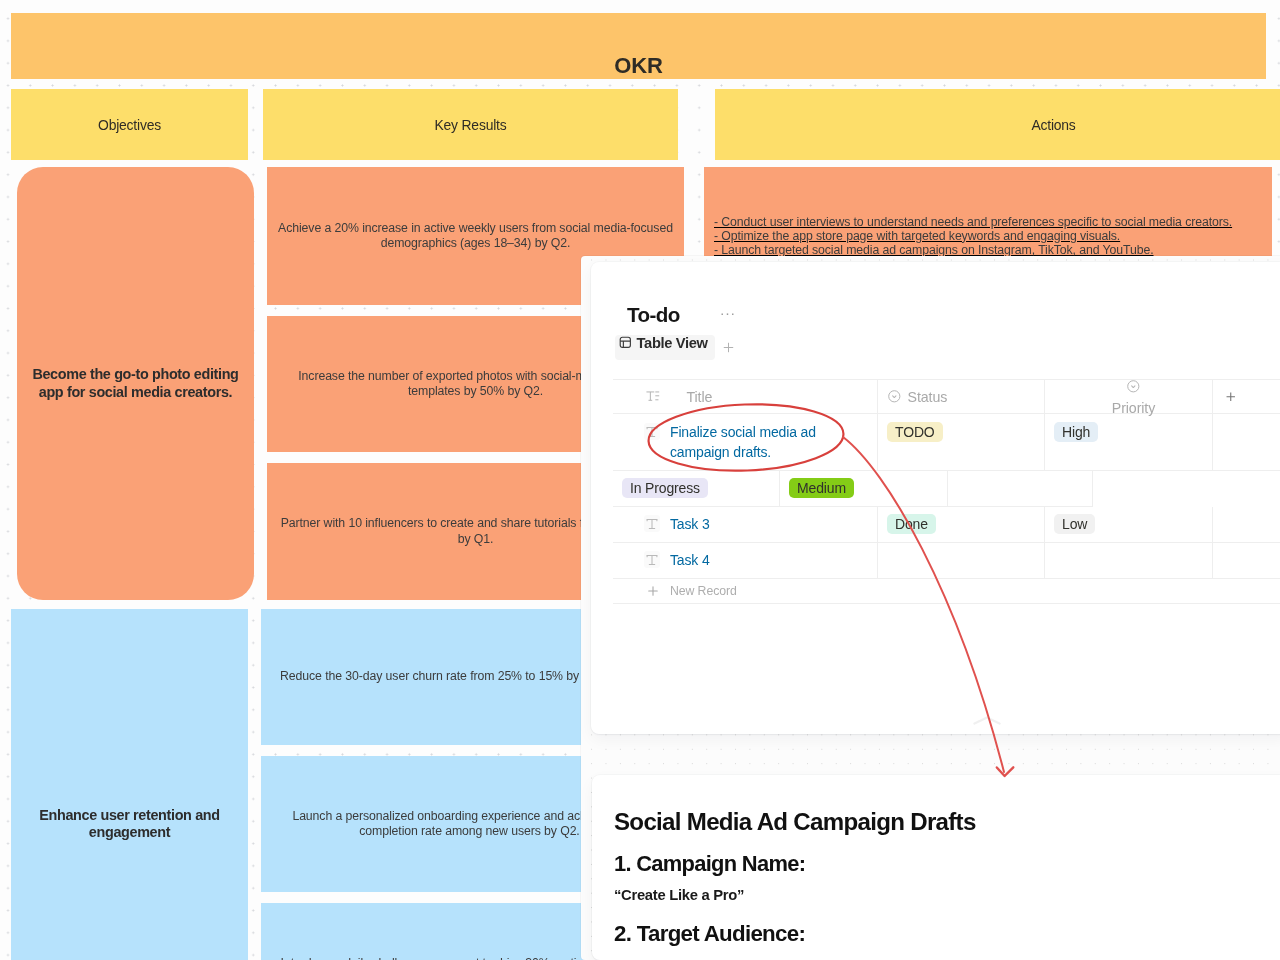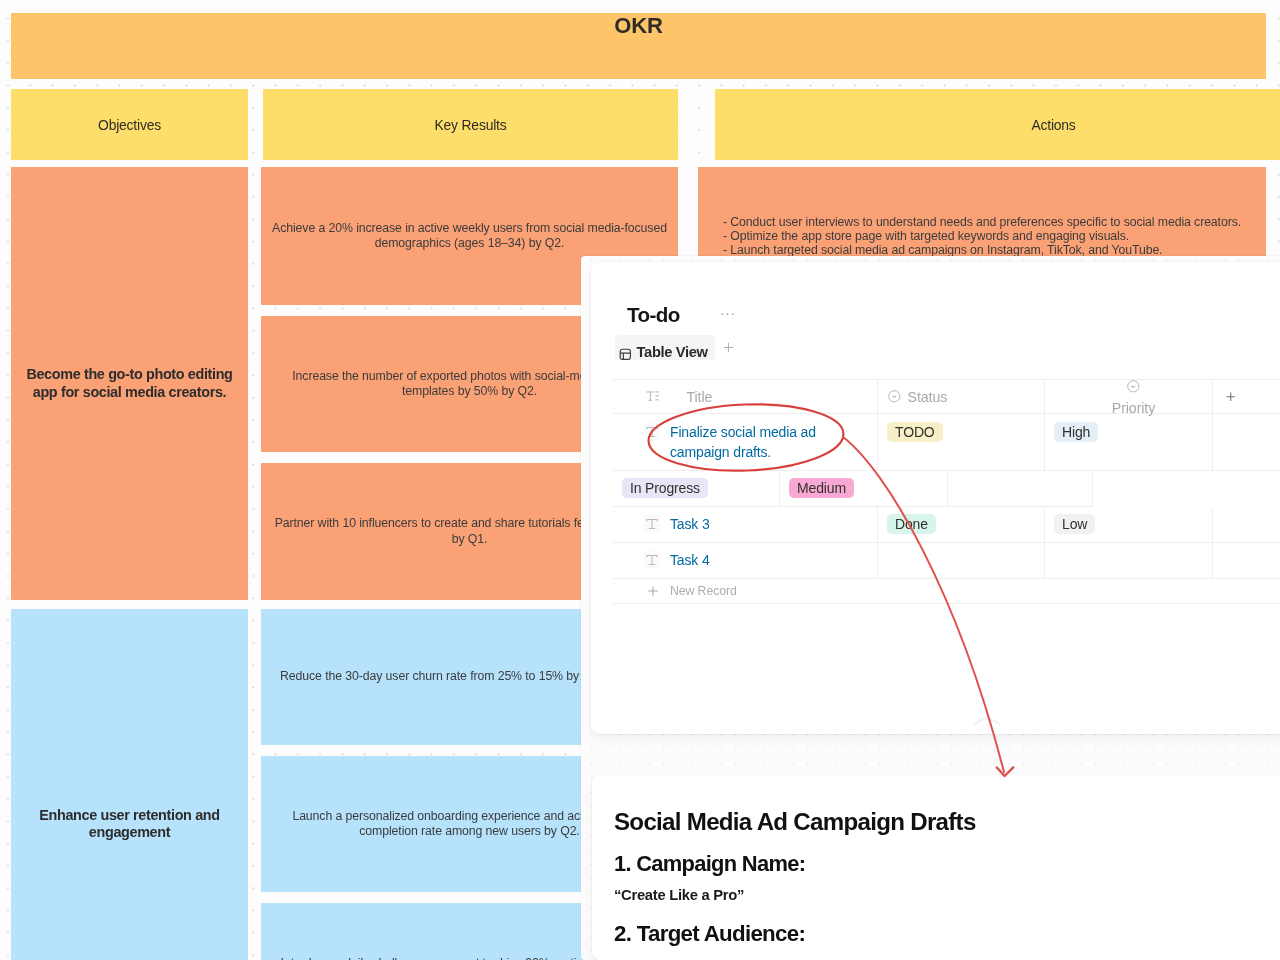--- a/index.html
+++ b/index.html
@@ -8,51 +8,51 @@
   body{font-family:"Liberation Sans",sans-serif;background:#fdfdfd;position:relative;
        -webkit-font-smoothing:antialiased;}
 
   
   #dotgrid{position:absolute;inset:0;
     background-image:radial-gradient(circle, #d4d6da 0.85px, rgba(0,0,0,0) 1.15px);
     background-size:22.3px 22.3px;background-position:19.15px 7.45px;}
 
   
   .okr-title{position:absolute;left:11px;top:13px;width:1255px;height:66px;background:#fdc46a;
-    display:flex;align-items:flex-start;justify-content:center;}
+    display:flex;align-items:flex-end;justify-content:center;}
   .okr-title span{font-size:22px;font-weight:bold;color:#2f2c26;letter-spacing:-0.2px;}
   .colhead{position:absolute;top:89px;height:71px;background:#fdde6a;
     display:flex;align-items:center;justify-content:center;}
   .colhead span{font-size:13.9px;font-weight:normal;color:#2f2c26;letter-spacing:-0.2px;}
   .cell{position:absolute;display:flex;align-items:center;justify-content:center;
     text-align:center;line-height:15.5px;padding:0 6px;}
   .cell .txt{font-size:12.3px;color:#3c3c3c;letter-spacing:-0.1px;max-width:400px;}
   .cell.obj .txt{font-weight:bold;font-size:14.4px;color:#2d2d2d;line-height:17.4px;max-width:218px;letter-spacing:-0.35px;}
-  .cell.act{justify-content:center;text-align:left;padding:0 10px;}
+  .cell.act{justify-content:flex-start;text-align:left;padding:0 10px;text-decoration:underline;}
   .cell.act .txt{white-space:pre-line;font-size:12.3px;line-height:14.3px;max-width:none;}
-  .sal{background:#faa176;}
+  .sal{background:#faa176;margin-left:6px;}
   .blu{background:#b6e2fc;}
 
   
   #subcanvas{position:absolute;left:581px;top:256px;width:710px;height:704px;
     background:#fcfcfc;
     background-image:radial-gradient(circle, #d6d6d6 0.55px, rgba(0,0,0,0) 0.8px);
     background-size:14.4px 14.4px;background-position:3.4px 11.2px;
     box-shadow:0 0 0 1px rgba(16,24,40,.035);border-radius:4px;}
 
   
   #todo{position:absolute;left:591px;top:262px;width:700px;height:472px;background:#fff;
     border-radius:8px;overflow:hidden;
     box-shadow:0 0 0 1px rgba(16,24,40,.025), 0 1px 2px rgba(16,24,40,.04), 0 6px 16px rgba(16,24,40,.045);}
   .todo-head{position:absolute;left:23px;top:43px;display:flex;align-items:baseline;gap:8px;margin-left:13px;}
   .todo-head .t{font-size:20.6px;font-weight:bold;color:#161616;letter-spacing:-0.6px;line-height:1;}
   .todo-head .dots{font-size:15px;color:#9d9d9d;letter-spacing:0.3px;line-height:1;
     position:relative;top:-4px;margin-left:32px;}
   .tabs{position:absolute;left:24px;top:73px;display:flex;align-items:center;gap:3px;}
-  .tab{height:25px;display:flex;align-items:flex-end;gap:5px;padding:0 7px 0 4px;border-radius:4px;
+  .tab{height:25px;display:flex;align-items:flex-start;gap:5px;padding:0 7px 0 4px;border-radius:4px;
     background:#f5f5f5;}
   .tab .lbl{font-size:14.7px;font-weight:bold;color:#2b2b2b;letter-spacing:-0.35px;}
   .tabplus{width:21px;height:16px;display:flex;align-items:center;justify-content:center;}
 
   .tv{position:absolute;left:22px;top:117px;width:745px;}
   .tvrow{display:flex;}
   .tvcell{border-bottom:1px solid #eeeeee;border-right:1px solid #eeeeee;
     display:flex;align-items:flex-start;}
   .tvhead .tvcell{border-top:1px solid #eeeeee;height:35px;align-items:center;gap:7px;padding-left:10px;}
   .tvhead .tvcell[data-name="column-title"]{padding-left:33px;gap:27px;}
@@ -97,21 +97,21 @@
   <div class="colhead" style="left:11px;width:237px;" data-name="column-header-objectives">
     <span data-name="column-header-label">Objectives</span>
   </div>
   <div class="colhead" style="left:263px;width:415px;" data-name="column-header-key-results">
     <span data-name="column-header-label">Key Results</span>
   </div>
   <div class="colhead" style="left:715px;width:677px;" data-name="column-header-actions">
     <span data-name="column-header-label">Actions</span>
   </div>
 
-  <div class="cell obj sal" style="left:11px;top:167px;width:237px;height:433px;" data-name="objective-cell">
+  <div class="cell obj sal" style="left:11px;top:167px;width:237px;height:433px;border-radius:26px;" data-name="objective-cell">
     <span class="txt">Become the go-to photo editing app for social media creators.</span>
     </div>
   <div class="cell sal" style="left:261px;top:167px;width:417px;height:138px;" data-name="key-result-cell">
     <span class="txt">Achieve a 20% increase in active weekly users from social media-focused demographics (ages 18–34) by Q2.</span>
     </div>
   <div class="cell sal" style="left:261px;top:316px;width:417px;height:136px;" data-name="key-result-cell">
     <span class="txt">Increase the number of exported photos with social-media-specific templates by 50% by Q2.</span>
     </div>
   <div class="cell sal" style="left:261px;top:463px;width:417px;height:137px;" data-name="key-result-cell">
     <span class="txt">Partner with 10 influencers to create and share tutorials featuring the app by Q1.</span>
@@ -217,21 +217,21 @@
           <div class="tvcell c3" data-name="cell-priority">
             <span class="chip" data-name="priority-badge" style="background:#e4eef6">High</span>
           </div>
           <div class="tvcell c4" data-name="cell-empty"></div>
         </div>
         <div class="tvrow" data-name="table-row">
           <div class="tvcell c2" data-name="cell-status">
             <span class="chip" data-name="status-badge" style="background:#e8e6f6">In Progress</span>
           </div>
           <div class="tvcell c3" data-name="cell-priority">
-            <span class="chip" data-name="priority-badge" style="background:#f9a8d4">Medium</span>
+            <span class="chip" data-name="priority-badge" style="background:#84cc16">Medium</span>
           </div>
           <div class="tvcell c4" data-name="cell-empty"></div>
         </div>
         <div class="tvrow" data-name="table-row">
           <div class="tvcell c1 title" data-name="cell-title">
             <span class="tcell-icon" data-name="text-cell-icon">
               <svg width="12" height="12" viewBox="0 0 12 12" fill="none">
                 <path d="M1.1 1.5H10.9M6 1.5V10.5M3.3 10.5H8.7" stroke="#b9b9b9" stroke-width="1.05" stroke-linecap="round"></path>
                 <path d="M1.1 1.5V2.7M10.9 1.5V2.7" stroke="#b9b9b9" stroke-width="1.05" stroke-linecap="round"></path>
               </svg>

